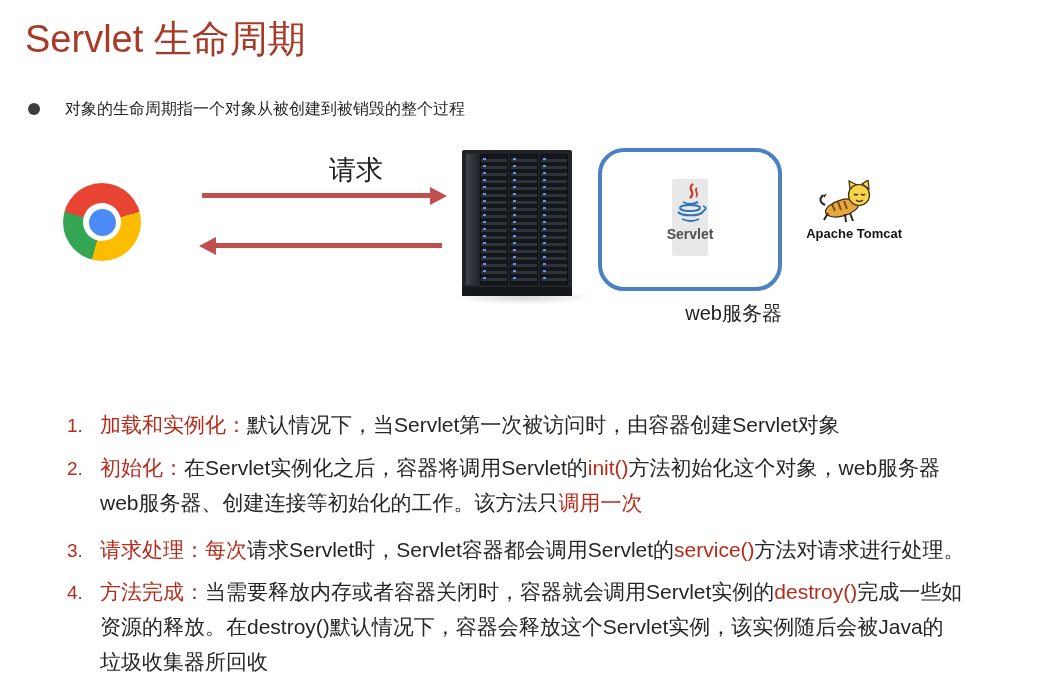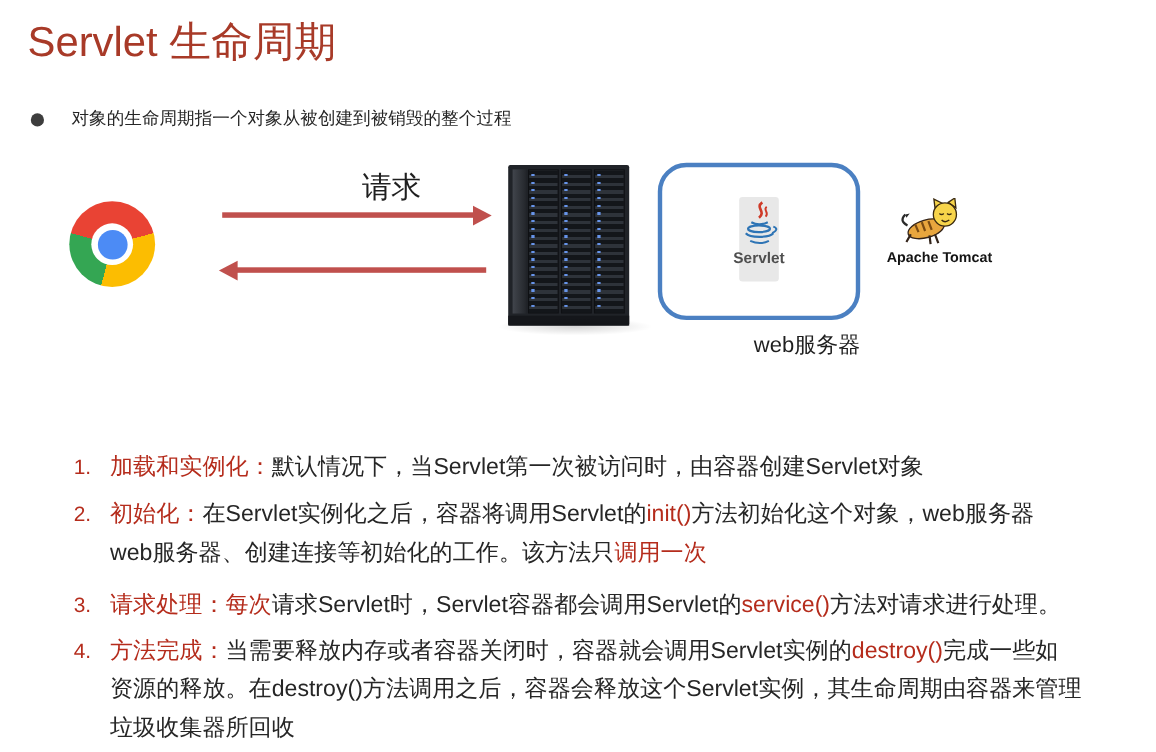--- a/index.html
+++ b/index.html
@@ -126,16 +126,16 @@
       <path d="M42 20 q3 3 7 0" stroke="#3a2a10" stroke-width="1.3" fill="none"></path>
     </svg>
   </div>
   <div class="tomcat-label">Apache Tomcat</div>
 
 
   <div id="stages" class="stages">
       <div class="stage m1"><span class="stage-num">1.</span><span class="stage-text"><span class="red">加载和实例化：</span><span class="dark">默认情况下，当Servlet第一次被访问时，由容器创建Servlet对象</span></span></div>
       <div class="stage m2"><span class="stage-num">2.</span><span class="stage-text"><span class="red">初始化：</span><span class="dark">在Servlet实例化之后，容器将调用Servlet的</span><span class="red">init()</span><span class="dark">方法初始化这个对象，web服务器</span><br><span class="dark">web服务器、创建连接等初始化的工作。该方法只</span><span class="red">调用一次</span></span></div>
       <div class="stage m3"><span class="stage-num">3.</span><span class="stage-text"><span class="red">请求处理：</span><span class="red">每次</span><span class="dark">请求Servlet时，Servlet容器都会调用Servlet的</span><span class="red">service()</span><span class="dark">方法对请求进行处理。</span></span></div>
-      <div class="stage "><span class="stage-num">4.</span><span class="stage-text"><span class="red">方法完成：</span><span class="dark">当需要释放内存或者容器关闭时，容器就会调用Servlet实例的</span><span class="red">destroy()</span><span class="dark">完成一些如</span><br><span class="dark">资源的释放。在destroy()方法调用之后，容器会释放这个Servlet实例，其生命周期由容器来管理</span><br><span class="dark">垃圾收集器所回收</span></span></div>
+      <div class="stage "><span class="stage-num">4.</span><span class="stage-text"><span class="red">方法完成：</span><span class="dark">当需要释放内存或者容器关闭时，容器就会调用Servlet实例的</span><span class="red">destroy()</span><span class="dark">完成一些如</span><br><span class="dark">资源的释放。在destroy()默认情况下，容器会释放这个Servlet实例，该实例随后会被Java的</span><br><span class="dark">垃圾收集器所回收</span></span></div>
     </div>
 
 </div>
 
 </body></html>

